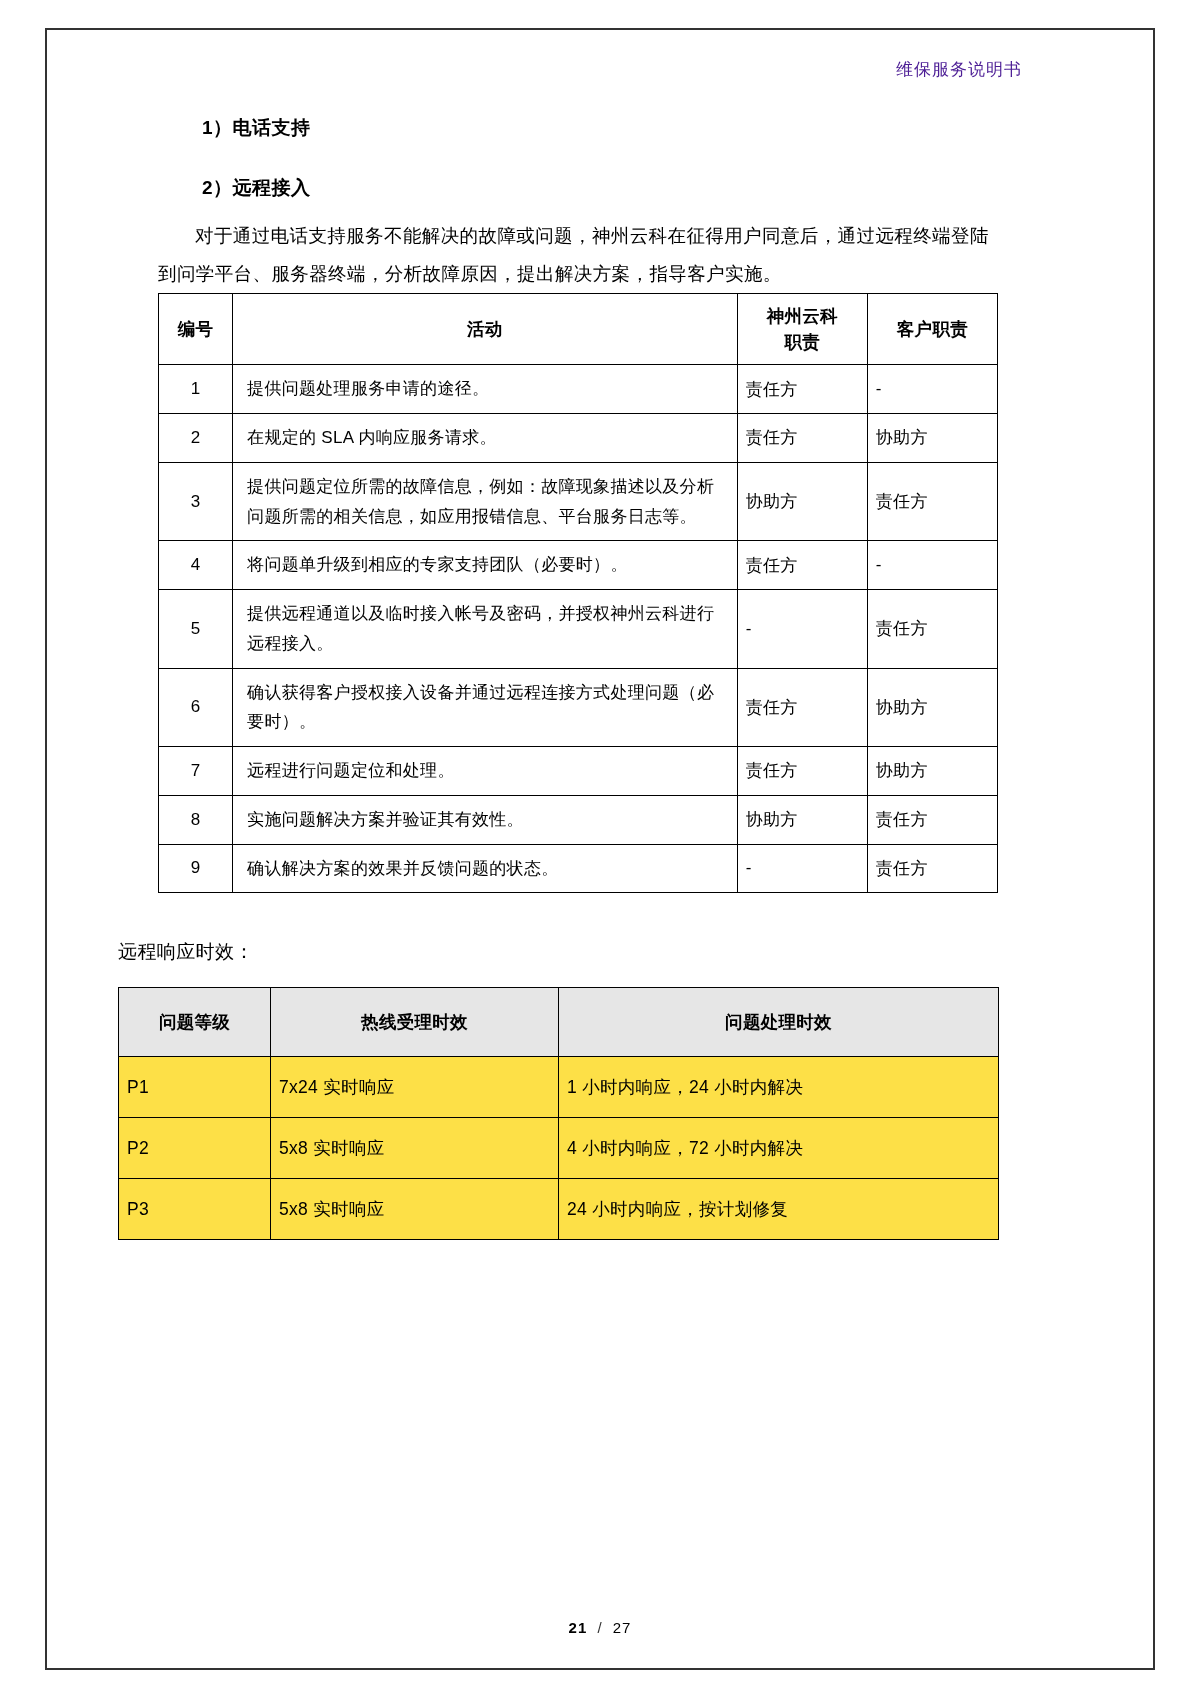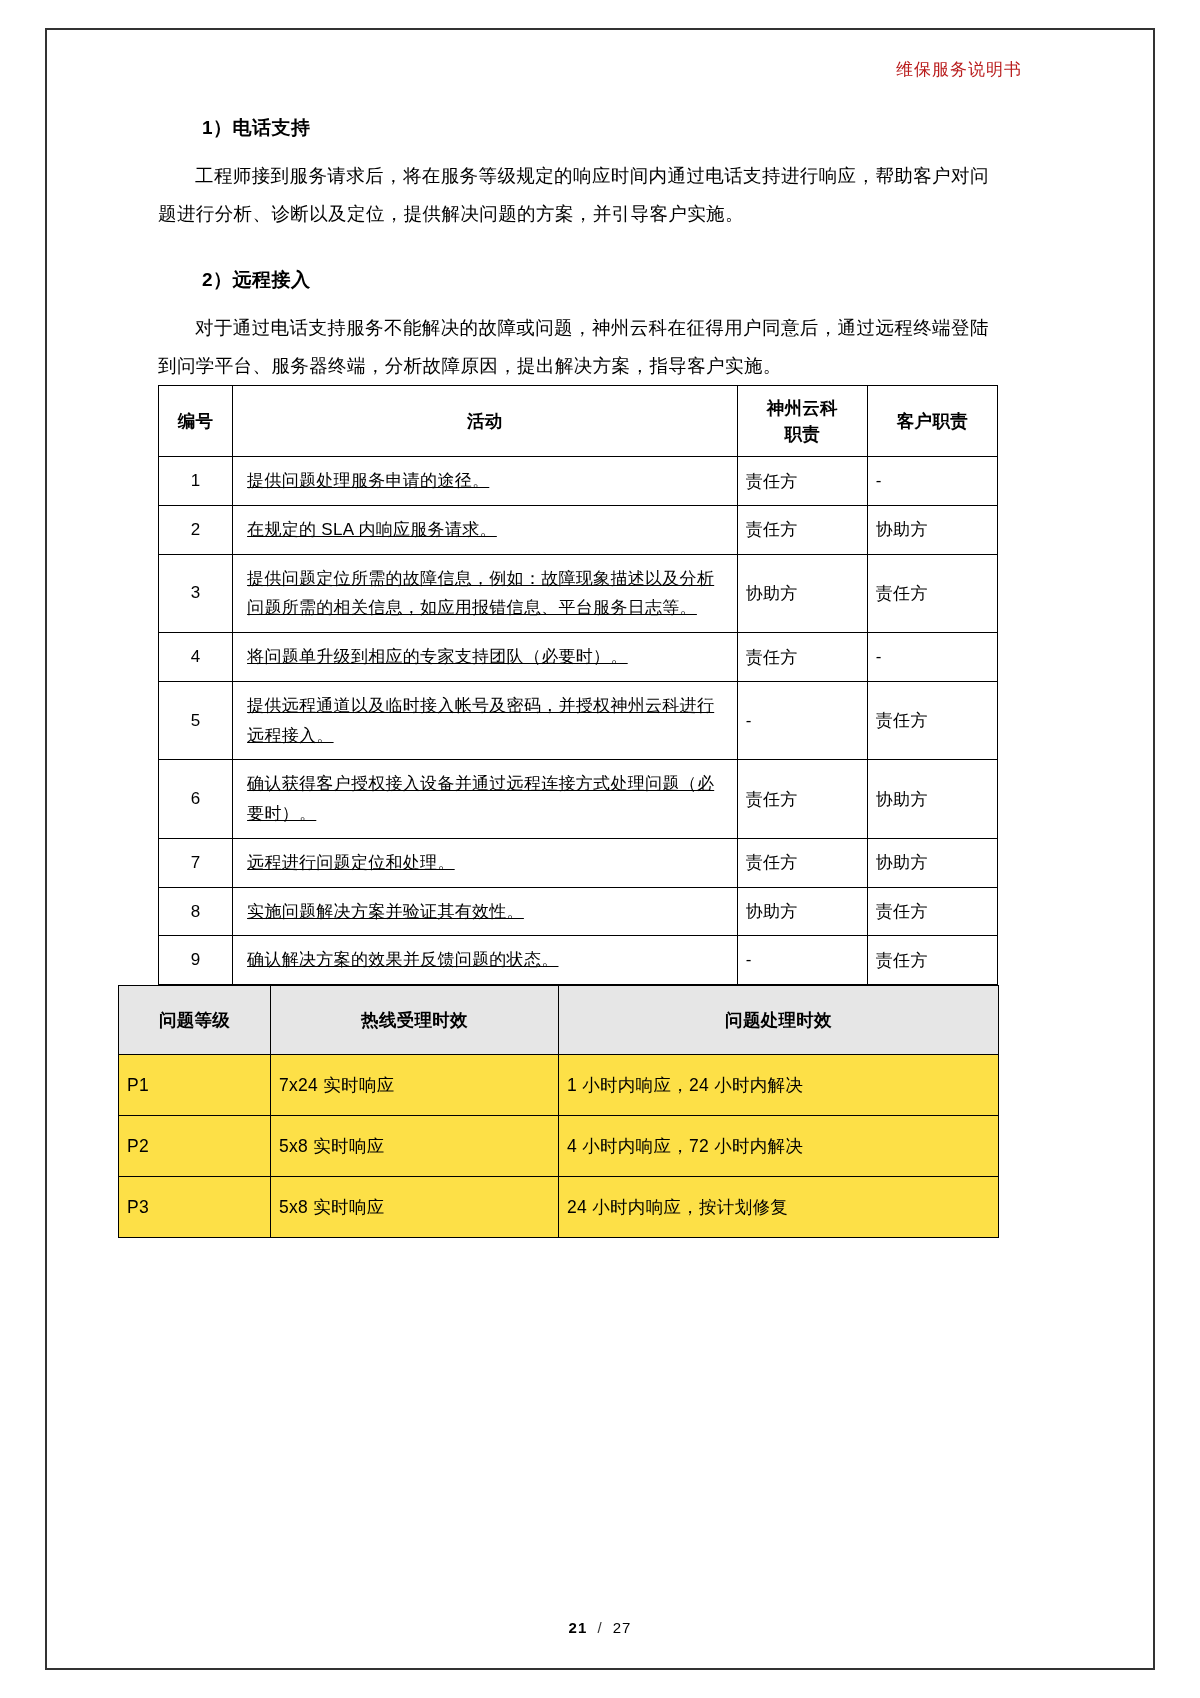--- a/index.html
+++ b/index.html
@@ -32,21 +32,21 @@
   .content {
     position: absolute;
     left: 110px;
     top: 58px;
     width: 980px;
     box-sizing: border-box;
   }
   .doc-header {
     text-align: right;
     font-size: 17px;
-    color: #b91c1c;
+    color: #4c1d95;
     padding-right: 68px;
     letter-spacing: 1px;
   }
   .sec-title {
     font-weight: bold;
     font-size: 19px;
     margin: 34px 0 0 92px;
     letter-spacing: 0.5px;
   }
   .para {
@@ -86,21 +86,21 @@
     letter-spacing: 0.3px;
   }
   table.t1 th {
     font-weight: bold;
     text-align: center;
     background: #fff;
     font-size: 17.5px;
     line-height: 1.5;
   }
   table.t1 td.num { text-align: center; width: 74px; }
-  table.t1 td.act { text-align: left; line-height: 1.75; padding-left: 14px; text-decoration: underline; }
+  table.t1 td.act { text-align: left; line-height: 1.75; padding-left: 14px; }
   table.t1 td.resp { }
   table.t1 col.c-num { width: 74px; }
   table.t1 col.c-act { width: 504px; }
   table.t1 col.c-sz  { width: 130px; }
   table.t1 col.c-ku  { width: 130px; }
 
   table.t2 {
     margin-left: 8px;
     width: 880px;
   }
@@ -139,21 +139,20 @@
 <body>
 
 <div class="page">
   <div class="page-frame"></div>
 
   <div class="content">
 
     <div class="doc-header">维保服务说明书</div>
 
     <div class="sec-title">1）电话支持</div>
-    <div class="para">工程师接到服务请求后，将在服务等级规定的响应时间内通过电话支持进行响应，帮助客户对问题进行分析、诊断以及定位，提供解决问题的方案，并引导客户实施。</div>
 
     <div class="sec-title">2）远程接入</div>
     <div class="para">对于通过电话支持服务不能解决的故障或问题，神州云科在征得用户同意后，通过远程终端登陆到问学平台、服务器终端，分析故障原因，提出解决方案，指导客户实施。</div>
 
 
     <table class="t1">
       <colgroup>
         <col class="c-num">
           <col class="c-act">
           <col class="c-sz">
@@ -221,20 +220,21 @@
         </tr>
         <tr>
           <td class="num">9</td>
           <td class="act">确认解决方案的效果并反馈问题的状态。</td>
           <td class="resp">-</td>
           <td class="resp">责任方</td>
         </tr>
       </tbody>
     </table>
 
+    <div class="lead2">远程响应时效：</div>
 
     <table class="t2">
       <colgroup>
         <col class="c-lv">
           <col class="c-hot">
           <col class="c-hand">
       </colgroup>
       <thead>
         <tr>
           <th>问题等级</th>

